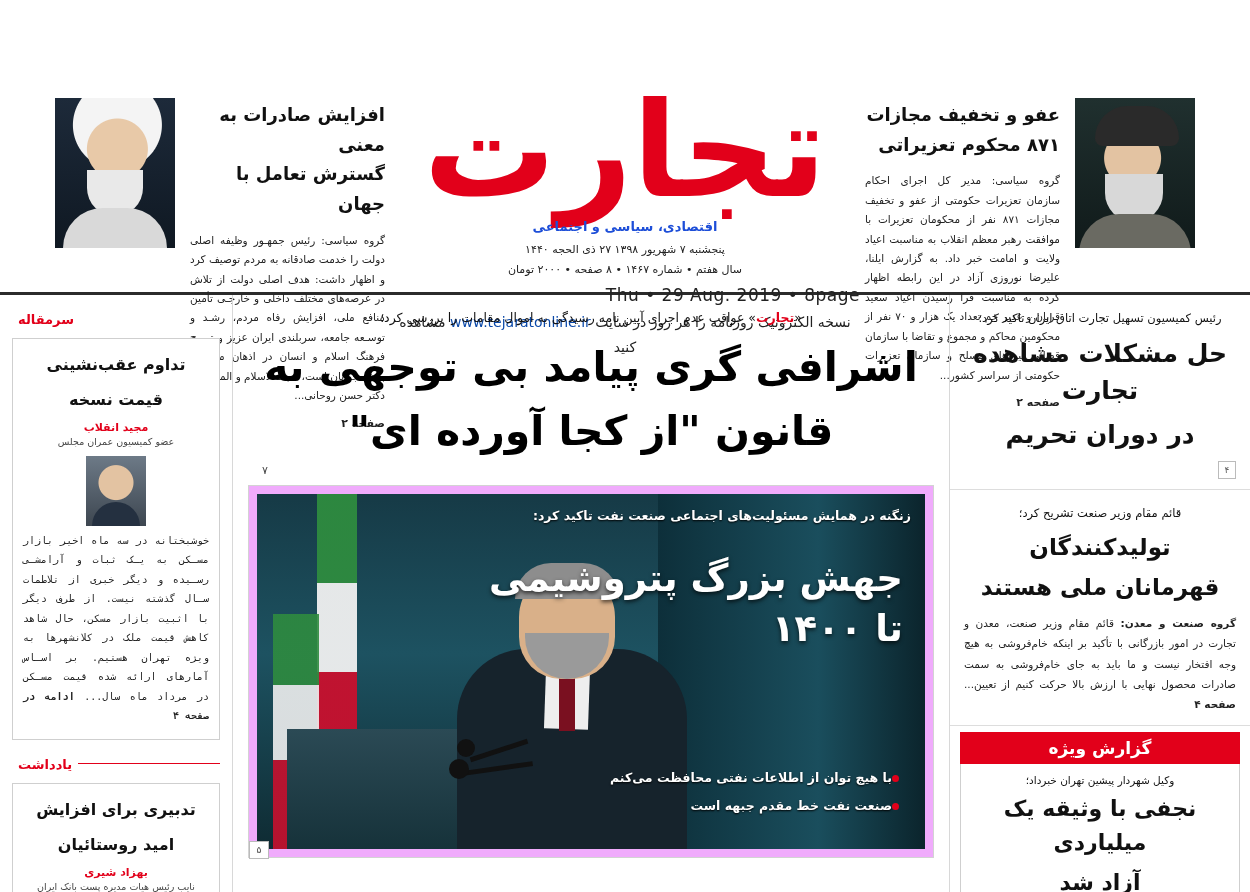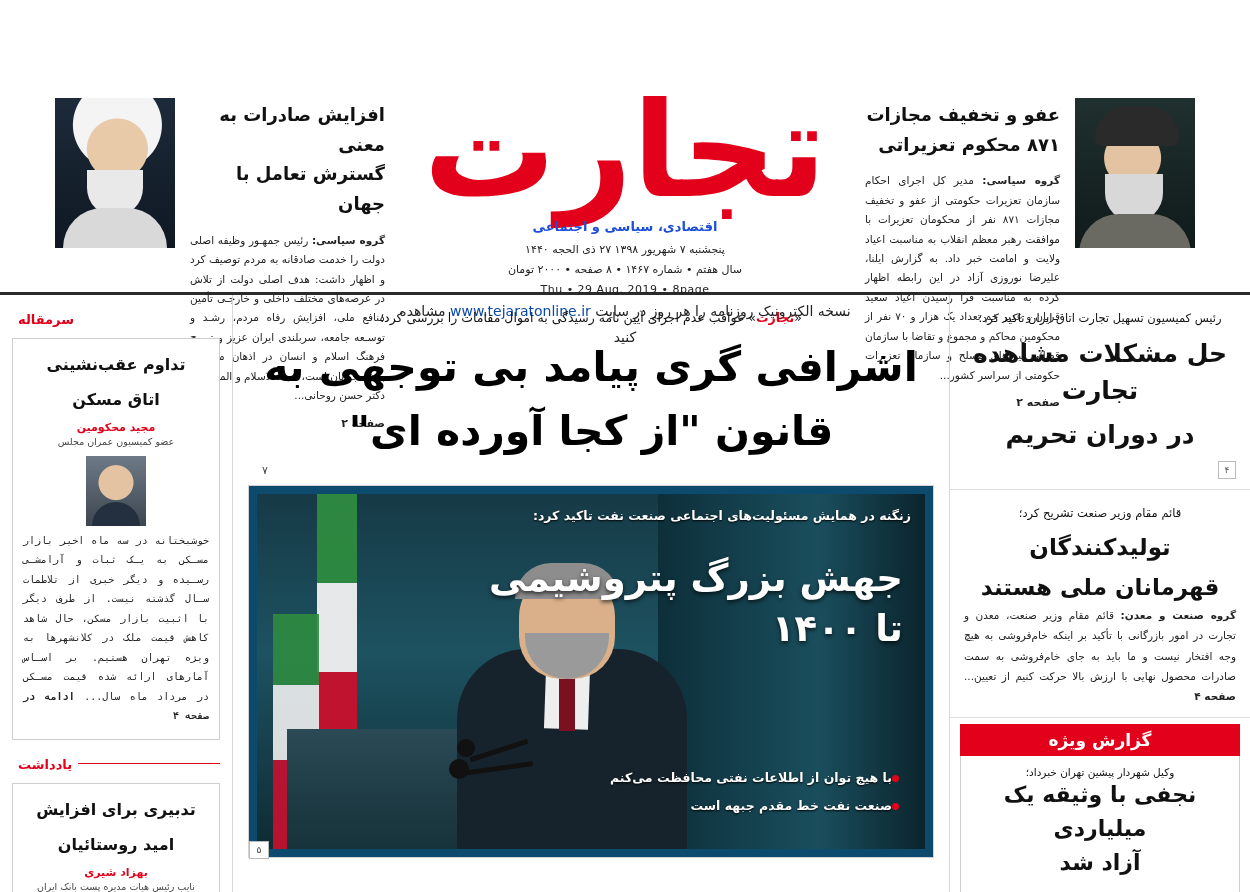--- a/index.html
+++ b/index.html
@@ -35,33 +35,33 @@
       linear-gradient(#20302f,#101a1a);
   }
   .mh-photo-right .turban{position:absolute;left:20px;top:8px;width:84px;height:40px;background:#2a2a2a;border-radius:42px 42px 10px 10px;}
   .mh-photo-right .beard{position:absolute;left:30px;top:76px;width:58px;height:48px;background:#d8d8d8;border-radius:0 0 40px 40px;}
   .mh-photo-right .robe{position:absolute;left:4px;top:116px;width:112px;height:40px;background:#6a6a62;border-radius:40px 40px 0 0;}
 
   .mh-left-text{position:absolute;left:190px;top:100px;width:195px;text-align:right;}
   .mh-right-text{position:absolute;right:190px;top:100px;width:195px;text-align:right;}
   .mh-head{font-size:18px;font-weight:bold;line-height:1.65;color:#111;}
   .mh-body{margin-top:12px;font-size:10.5px;line-height:1.85;text-align:justify;color:#222;}
-  .mh-body b{font-weight:bold;}
+  .mh-body b{font-weight:normal;}
   .mh-page{display:block;margin-top:8px;font-weight:bold;font-size:11px;}
 
   .logo-wrap{position:absolute;left:50%;top:88px;transform:translateX(-50%);width:470px;text-align:center;}
   .logo-word{
     font-family:"DejaVu Sans","Liberation Sans",sans-serif;
     font-size:132px;line-height:0.95;font-weight:bold;color:#e2001a;letter-spacing:-2px;
     direction:rtl;
   }
   .logo-sub{margin-top:6px;color:#1d4ed8;font-size:13px;font-weight:bold;}
 
   .mh-meta{position:absolute;left:50%;top:240px;transform:translateX(-50%);width:470px;text-align:center;font-size:11px;color:#222;line-height:1.8;}
-  .mh-meta .en{direction:ltr;font-size:11px;letter-spacing:.5px;}
+  .mh-meta .en{direction:ltr;font-size:17px;letter-spacing:.5px;text-align:right;}
   .mh-meta .site{font-size:14px;}
   .mh-meta .site a{color:#0a48a8;text-decoration:none;}
 
   
   .content{position:relative;height:597px;}
 
   .col-right{position:absolute;right:0;top:0;width:300px;height:597px;border-left:1px solid #d8d8d8;}
   .col-left{position:absolute;left:0;top:0;width:232px;height:597px;border-right:1px solid #d8d8d8;}
   .col-mid{position:absolute;left:232px;right:300px;top:0;height:597px;}
 
@@ -79,21 +79,21 @@
   .side-text{font-size:10px;line-height:1.95;text-align:justify;color:#222;font-family:Liberation Mono, monospace;}
   .side-more{font-weight:bold;}
 
   
   .mid-top{padding:12px 16px 0;text-align:center;}
   .mid-kicker{font-size:12.5px;line-height:1.8;color:#111;}
   .mid-kicker b{color:#e2001a;}
   .mid-headline{font-size:41px;font-weight:bold;line-height:1.32;margin:10px 6px 0;color:#000;}
   .mid-num{font-size:11px;color:#444;margin:6px 14px 0;text-align:left;}
 
-  .photo-frame{margin:8px 16px 0;border:1px solid #d3d3d3;background:#0c4a6e;padding:8px;position:relative;}
+  .photo-frame{margin:8px 16px 0;border:1px solid #d3d3d3;background:#f0abfc;padding:8px;position:relative;}
   .photo{position:relative;width:100%;height:355px;overflow:hidden;background:#123;}
   .photo .bg{position:absolute;inset:0;background:linear-gradient(#163a46 0%, #1d5261 45%, #0f2b33 100%);}
   .photo .drape{position:absolute;right:0;top:0;width:40%;height:100%;background:linear-gradient(90deg,#0d2f3a,#1a4e5d 60%,#0b242c);}
   .photo .flag1{position:absolute;left:60px;top:0;width:40px;height:270px;background:linear-gradient(#2e8b3f 0 33%, #f0f0f0 33% 66%, #c8102e 66% 100%);opacity:.95;}
   .photo .flag2{position:absolute;left:16px;top:120px;width:46px;height:235px;background:linear-gradient(#2e8b3f 0 30%, #efefef 30% 62%, #c8102e 62% 100%);opacity:.9;}
   .photo .podium{position:absolute;left:30px;bottom:0;width:200px;height:120px;background:linear-gradient(#2b4a55,#16323a);}
   .photo .man-body{position:absolute;left:200px;bottom:0;width:230px;height:200px;background:#16232c;border-radius:70px 70px 0 0;}
   .photo .man-head{position:absolute;left:262px;bottom:170px;width:96px;height:110px;background:#d9b089;border-radius:48px 48px 42px 42px;}
   .photo .man-hair{position:absolute;left:258px;bottom:250px;width:104px;height:36px;background:#8d8d8d;border-radius:52px 52px 0 0;}
   .photo .man-beard{position:absolute;left:268px;bottom:170px;width:84px;height:46px;background:#9a9a9a;border-radius:0 0 42px 42px;}
@@ -113,29 +113,29 @@
   .ov-dot{display:inline-block;width:7px;height:7px;background:#e2001a;border-radius:50%;margin-right:6px;vertical-align:middle;}
 
   .pagebox{position:absolute;right:0;bottom:-2px;width:18px;height:16px;border:1px solid #bbb;background:#fff;font-size:9px;color:#444;text-align:center;line-height:16px;}
   .pagebox.left{left:0;right:auto;}
 
   
   .r-item{padding:14px 14px 10px;border-bottom:1px solid #ddd;}
   .r-kicker{font-size:11.5px;text-align:center;color:#111;line-height:1.7;}
   .r-title{font-size:25px;font-weight:bold;line-height:1.5;text-align:center;margin-top:6px;}
   .r-title.small{font-size:23px;}
-  .r-body{font-size:10.5px;line-height:1.95;text-align:justify;color:#222;}
+  .r-body{font-size:10.5px;line-height:1.95;text-align:justify;margin-top:8px;color:#222;}
   .r-body b{font-weight:bold;}
   .r-page{font-weight:bold;}
   .r-badge{width:16px;height:16px;border:1px solid #bbb;font-size:9px;color:#555;text-align:center;line-height:16px;margin-top:8px;}
 
   .special-head{background:#e2001a;color:#fff;text-align:center;font-size:17px;font-weight:bold;padding:6px 0;margin:6px 10px 0;}
   .special-box{margin:0 10px;border:1px solid #cfcfcf;border-top:none;padding:10px 10px 12px;}
   .sp-kicker{font-size:10.5px;text-align:center;color:#111;}
-  .sp-title{font-size:22px;font-weight:bold;line-height:1.55;text-align:center;}
+  .sp-title{font-size:22px;font-weight:bold;line-height:1.55;text-align:center;margin-top:6px;}
 </style>
 </head>
 <body>
 
 <div class="page">
 
   <div class="masthead">
 
     <div class="mh-photo-left">
       <div class="face"></div>
@@ -263,22 +263,22 @@
     </div>
 
     <div class="col-left">
 
       <div class="side-kicker">
         <span class="k-rule"></span>
         <span class="k-label">سرمقاله</span>
       </div>
       <div class="side-box">
         <div class="side-title">تداوم عقب‌نشینی</div>
-        <div class="side-title">اتاق مسکن</div>
-        <div class="author">مجید محکومین</div>
+        <div class="side-title">قیمت نسخه</div>
+        <div class="author">مجید انقلاب</div>
         <div class="author-sub">عضو کمیسیون
 عمران مجلس</div>
         <div class="side-photo">
             <div class="f"></div>
             <div class="s"></div>
           </div>
         <div class="side-text">
           <span>خوشبختانه در سه ماه اخیر بازار مسـکن به یـک ثبات و آرامشـی رسـیده و دیگر خبری از تلاطمات سـال گذشته نیست. از طرف دیگر با اثبیت بازار مسکن، حال شاهد کاهش قیمت ملک در کلانشهرها به ویژه تهران هستیم. بر اسـاس آمارهای ارائه شده قیمت مسـکن در مرداد ماه سال...</span>
           <span class="side-more">ادامه در صفحه ۴</span>
         </div>

